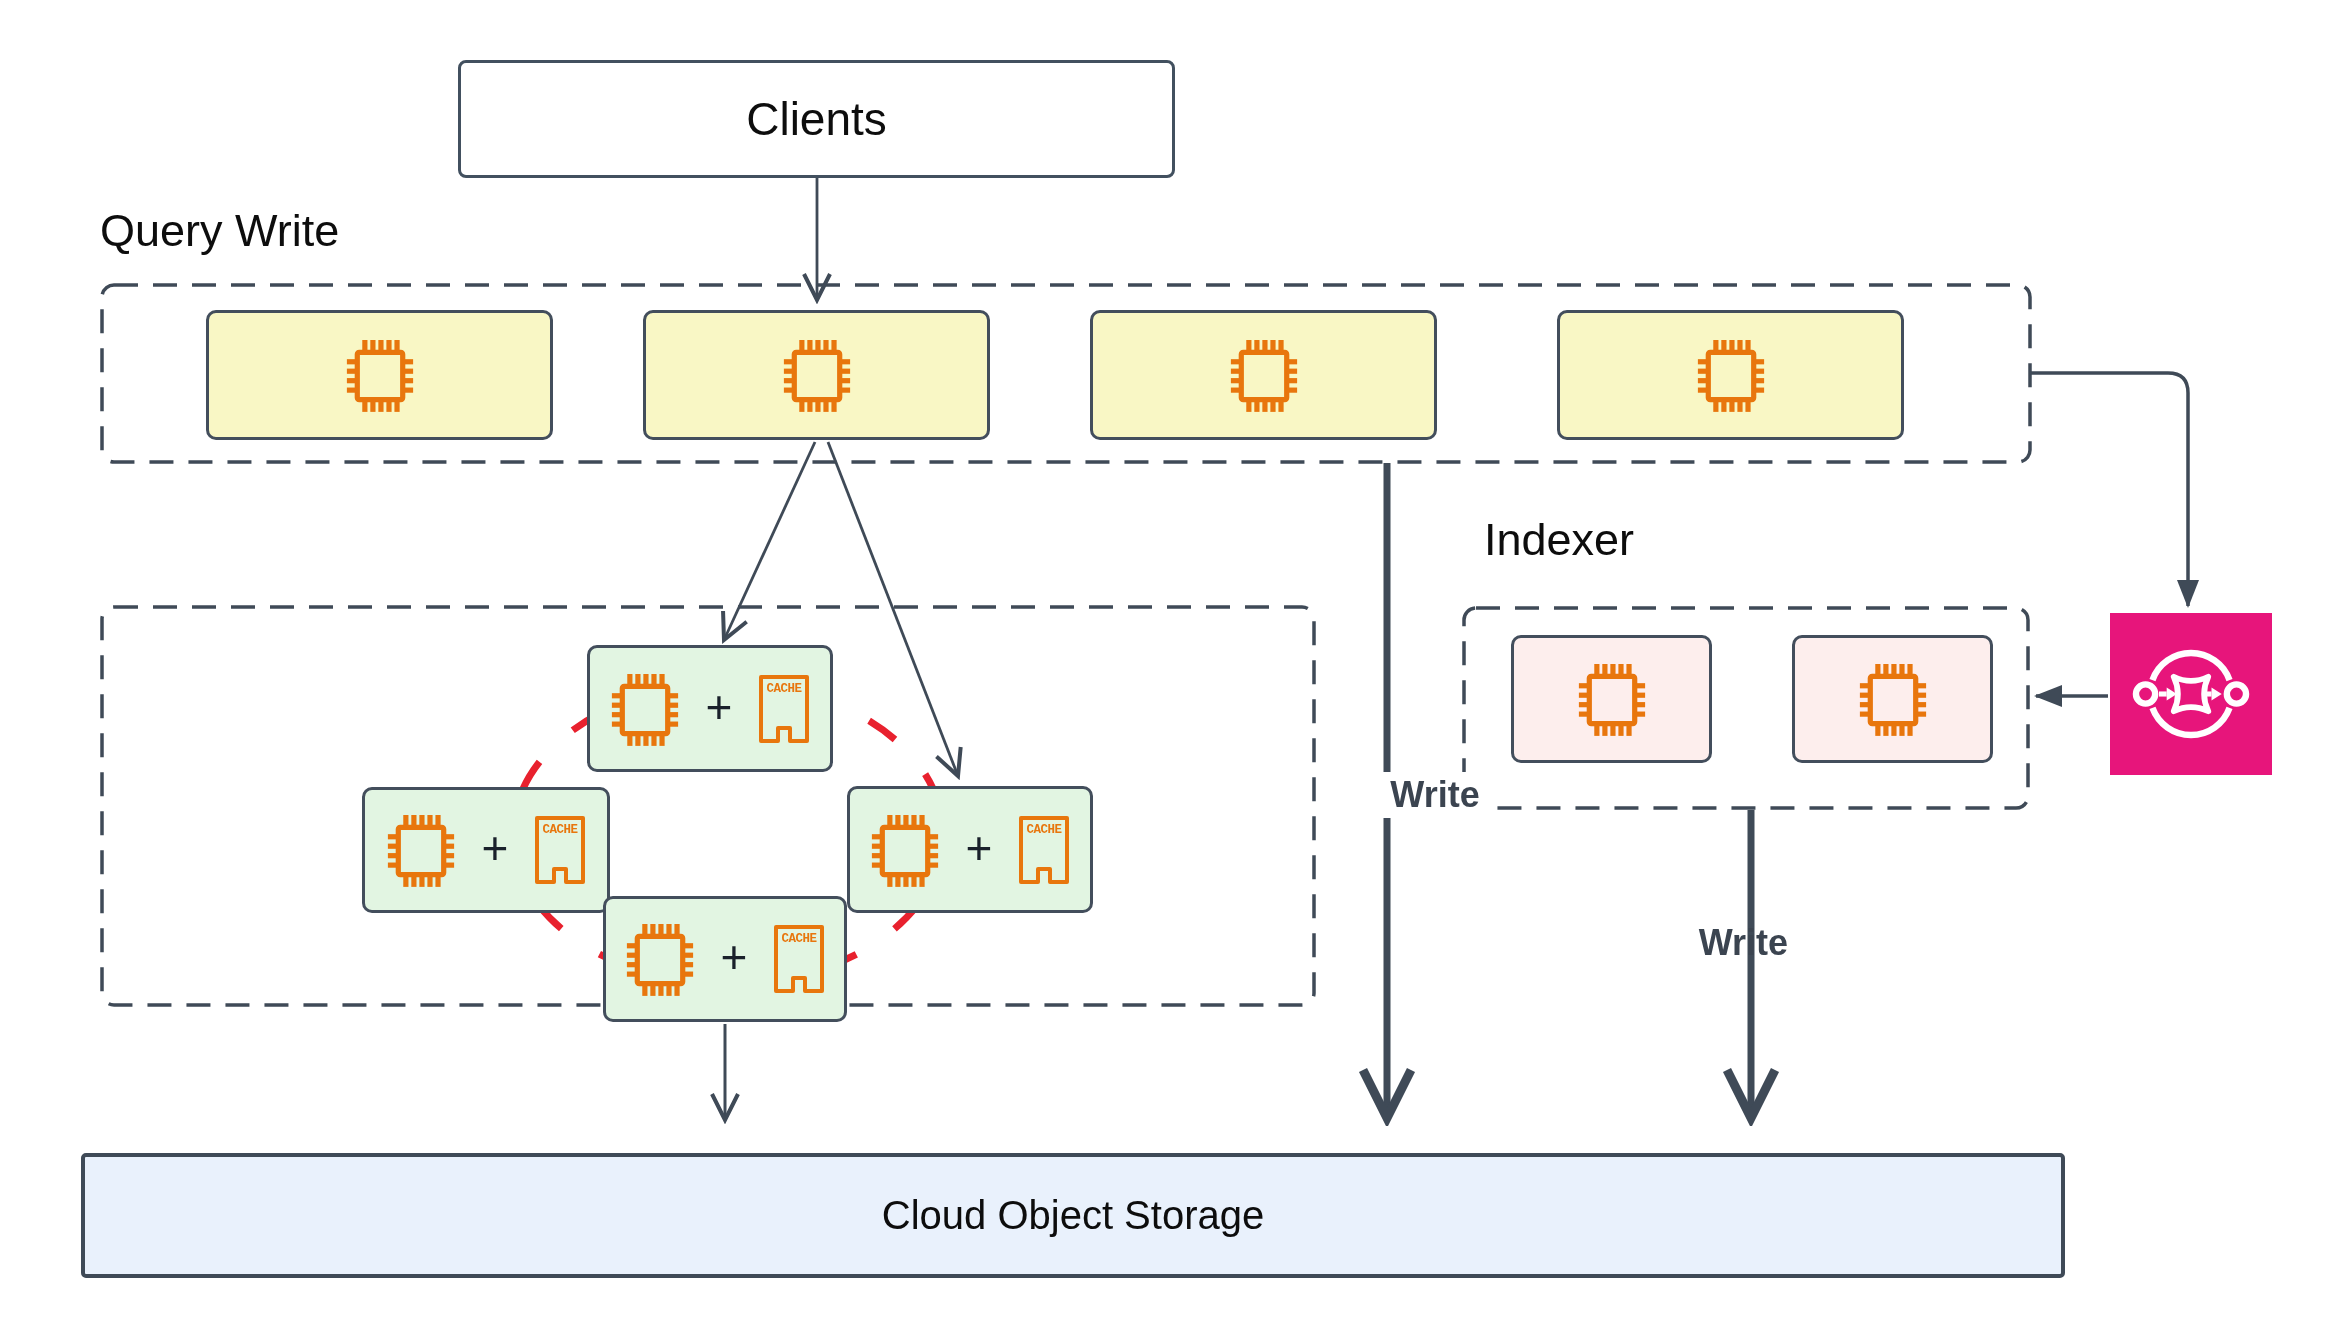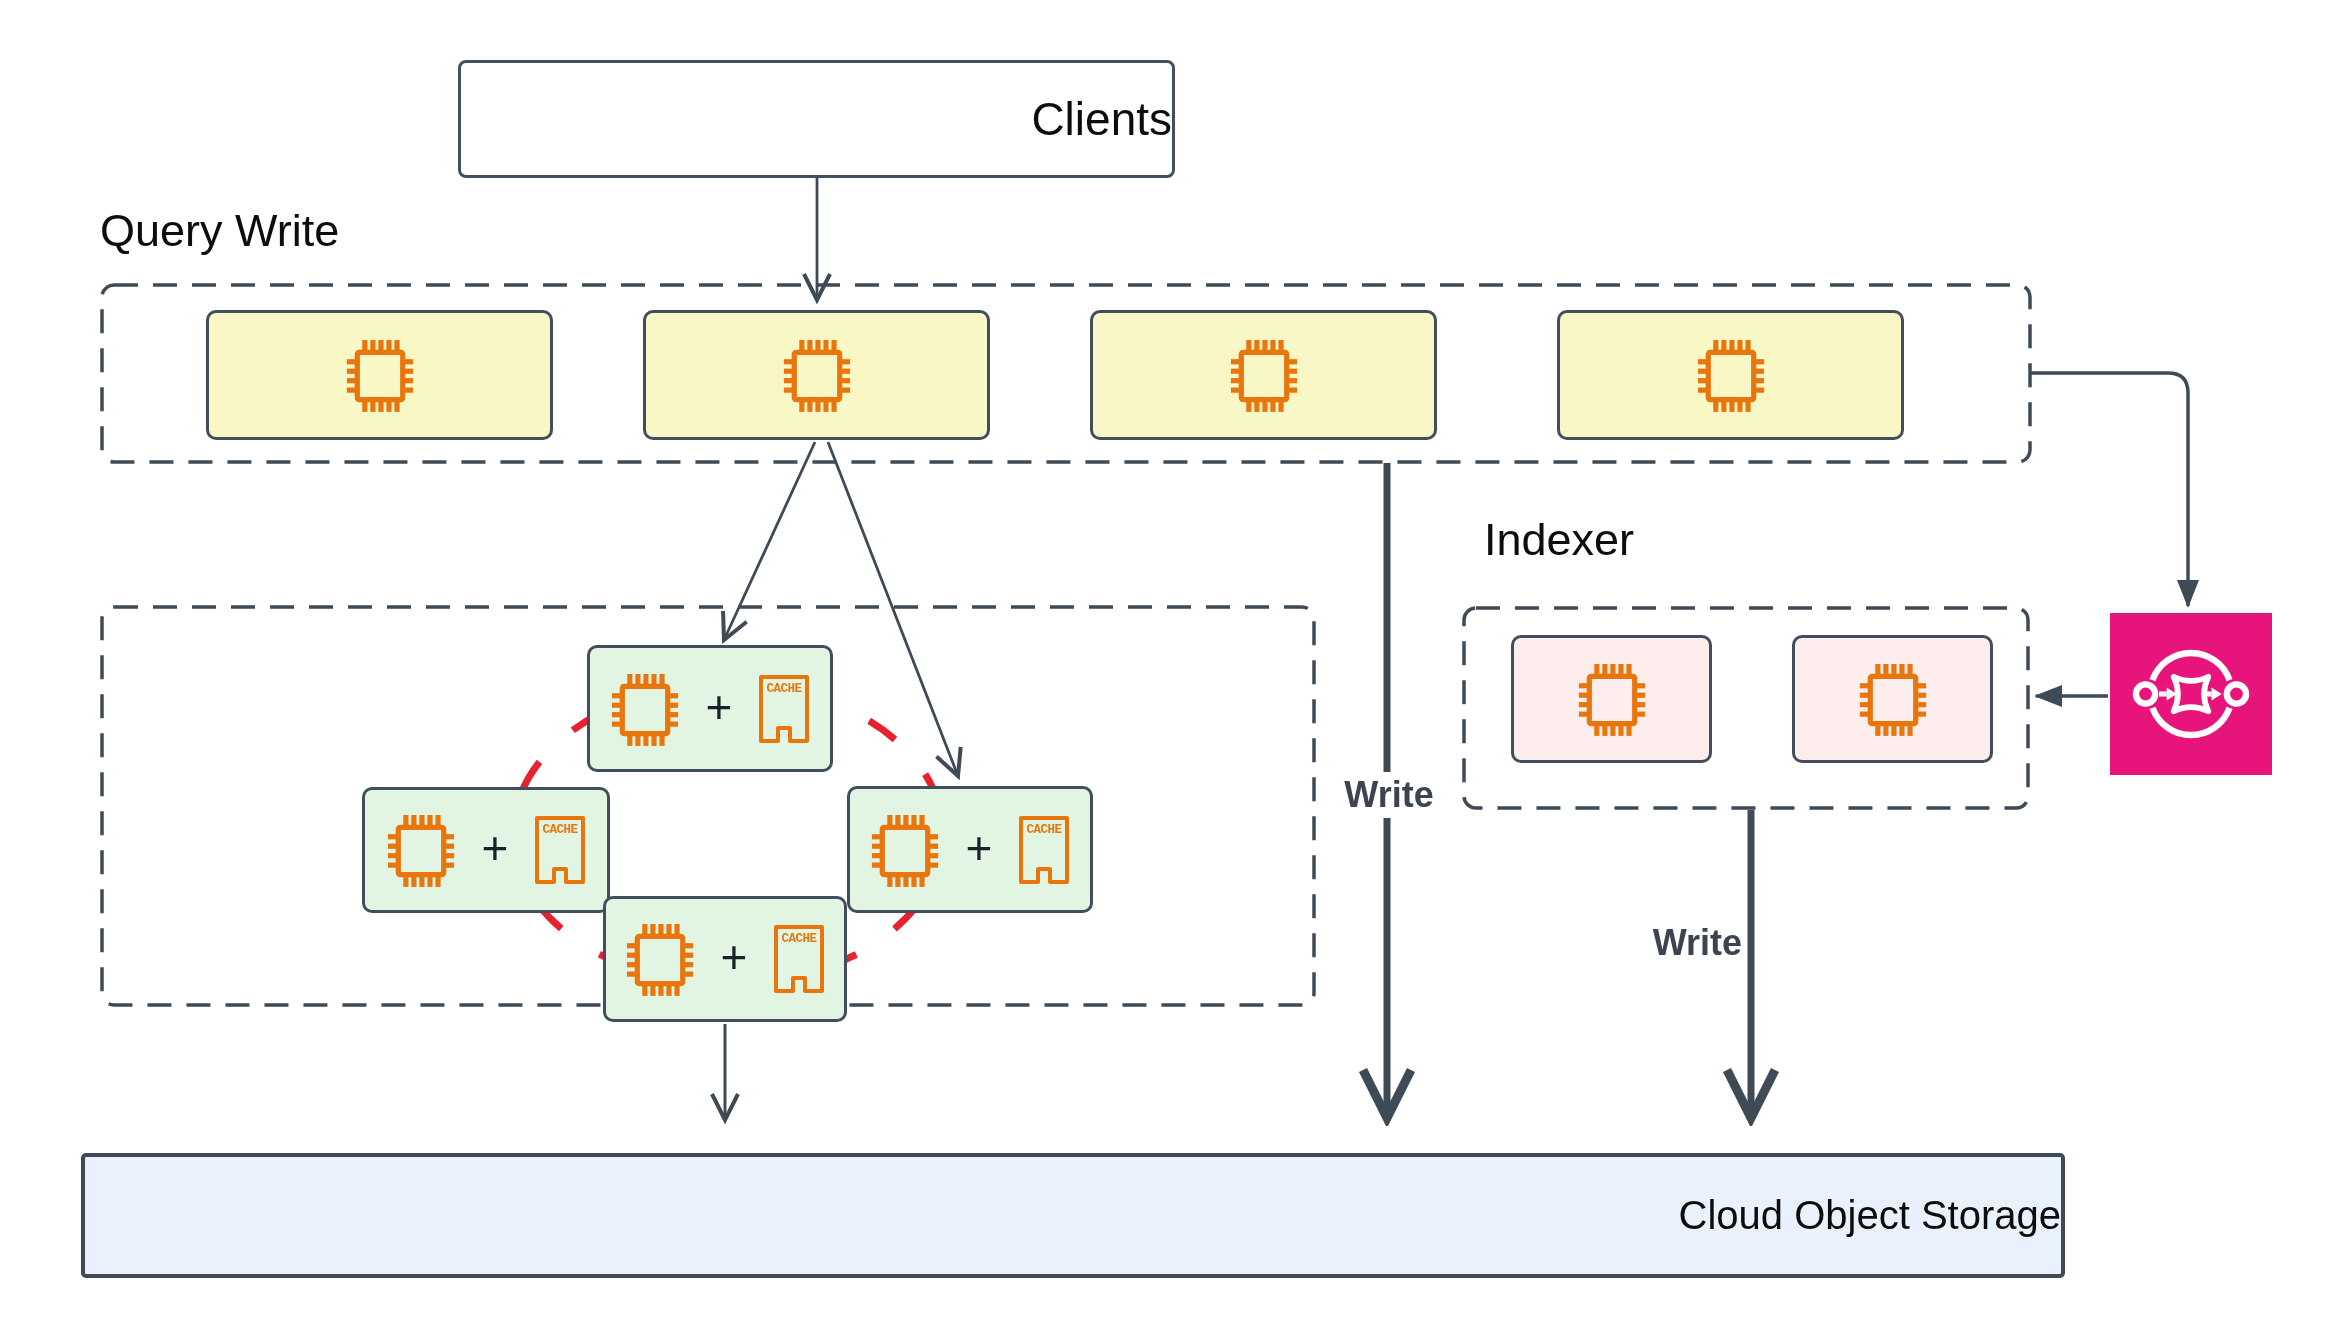--- a/index.html
+++ b/index.html
@@ -7,29 +7,29 @@
           font-family:"Liberation Sans", sans-serif;color:#0d0d0d;}
   svg.layer{position:absolute;left:0;top:0;pointer-events:none;}
   .node{position:absolute;border:3px solid #434e5c;border-radius:10px;
         display:flex;align-items:center;justify-content:center;gap:26px;z-index:2;box-sizing:border-box;}
   .node.yellow{background:#f9f7c5;}
   .node.green{background:#e2f5e2;}
   .node.pink{background:#fdeeed;}
   .plus{font-size:46px;font-weight:500;color:#1a212b;line-height:1;transform:translateY(-2px);}
   .group-label{position:absolute;font-size:45px;color:#0d0d0d;z-index:4;white-space:nowrap;}
   .big-box{position:absolute;background:#ffffff;border:3px solid #42505f;border-radius:8px;
-           display:flex;align-items:center;justify-content:flex-end;z-index:2;box-sizing:border-box;}
+           display:flex;align-items:center;justify-content:center;z-index:2;box-sizing:border-box;}
   #clients-box{left:458px;top:60px;width:717px;height:118px;font-size:46px;}
   #storage-bar{left:81px;top:1125px;width:1984px;height:125px;background:#e9f1fc;
                border:4px solid #3f4a57;border-radius:5px;font-size:40px;z-index:2;margin-top:28px;}
   #event-queue-icon{position:absolute;left:2110px;top:613px;width:162px;height:162px;
                     background:#e7157b;z-index:2;display:flex;align-items:center;justify-content:center;}
   #event-queue-label{position:absolute;left:2068px;top:798px;width:246px;text-align:center;
                      font-size:45px;line-height:1.38;z-index:4;}
-  .write-label{position:absolute;font-size:36px;font-weight:bold;color:#3b4450;z-index:4;}
+  .write-label{position:absolute;font-size:36px;font-weight:bold;color:#3b4450;z-index:4;margin-left:46px;}
   #write-label-1{left:1337px;top:772px;width:104px;text-align:center;background:#ffffff;padding:2px 0;}
   #write-label-2{left:1552px;top:922px;width:190px;text-align:right;}
   .icon{display:inline-flex;align-items:flex-start;justify-content:center;font-family:Liberation Mono, monospace;}
 </style>
 </head>
 <body>
 
 <div id="canvas">
 
   <svg class="layer" width="2341" height="1324" style="z-index:1">

